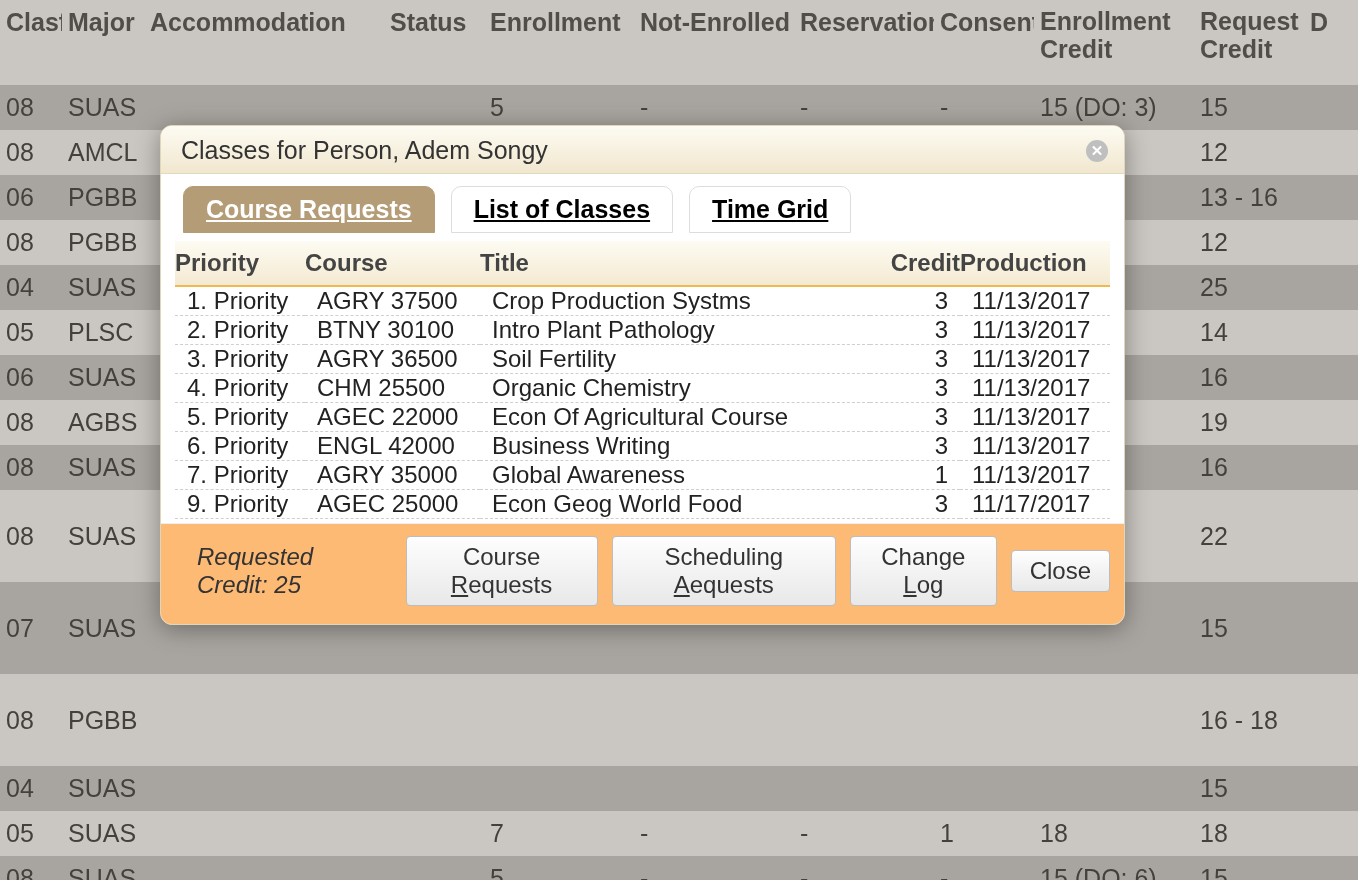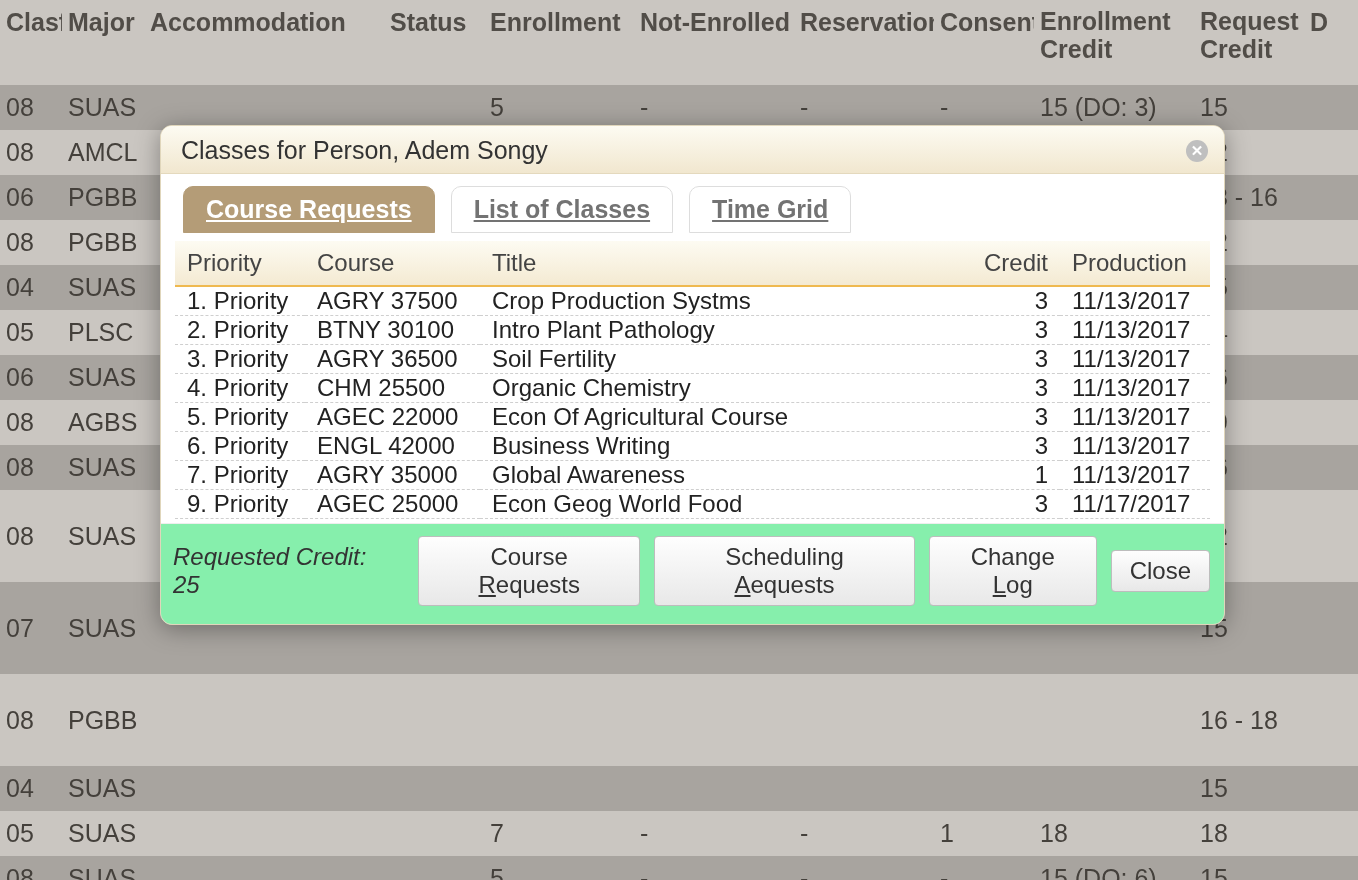--- a/index.html
+++ b/index.html
@@ -42,21 +42,21 @@
   .dimmer {
     position: absolute; inset: 0;
     background: rgba(120, 105, 85, 0.25);
     pointer-events: none;
   }
 
   
   .dialog {
     position: absolute;
     left: 160px; top: 125px;
-    width: 1065px;
+    width: 965px;
     background: #fdf7e8;
     border: 1px solid #e0d6bb;
     border-radius: 12px;
     box-shadow: 0 4px 24px rgba(0,0,0,0.35);
     overflow: hidden;
   }
   .dialog-title {
     display: flex; align-items: center; justify-content: space-between;
     padding: 10px 16px 8px 20px;
     font-size: 25px;
@@ -74,21 +74,21 @@
   .dialog-body { padding: 8px 14px 4px 14px; background: #fff; }
 
   
   .tabs { display: flex; gap: 16px; padding: 4px 0 8px 8px; }
   .tab {
     display: inline-block;
     padding: 8px 22px;
     border: 1px solid #ddd;
     border-radius: 10px 10px 0 0;
     background: #fff;
-    color: #737373;
+    color: #000000;
     font-size: 25px;
     font-weight: bold;
     cursor: pointer;
   }
   .tab .ul { text-decoration: underline; }
   .tab.active {
     background: #b49c77;
     color: #fff;
     border-color: #b49c77;
   }
@@ -96,37 +96,37 @@
   
   .dlg-table {
     width: 100%;
     border-collapse: collapse;
     font-size: 24px;
     color: #222;
   }
   .dlg-table thead th {
     text-align: left;
     background: linear-gradient(#fdfbf2, #f4ead2);
-    padding: 8px 12px;
+    padding: 8px 0;
     color: #444;
-    font-weight: normal;
+    font-weight: bold;
     border-bottom: 2px solid #efb94f;
   }
   .dlg-table tbody td {
     padding: 0 12px;
     border-bottom: 1px dashed #cfcfcf;
     white-space: nowrap;
   }
   .dlg-table .right { text-align: right; }
 
   
   .dialog-footer {
     display: flex; align-items: center; gap: 14px;
-    padding: 12px 14px 18px 12px;
-    background: #86efac;
+    padding: 12px 14px 18px 36px;
+    background: #fdba74;
     border-top: 1px solid #eee;
   }
   .req-credit { font-style: italic; font-size: 24px; color: #333; margin-right: 6px; }
   .btn {
     font-size: 24px;
     color: #333;
     padding: 6px 18px;
     border: 1px solid #bdbdbd;
     border-radius: 4px;
     background: linear-gradient(#fefefe, #e8e8e8);

